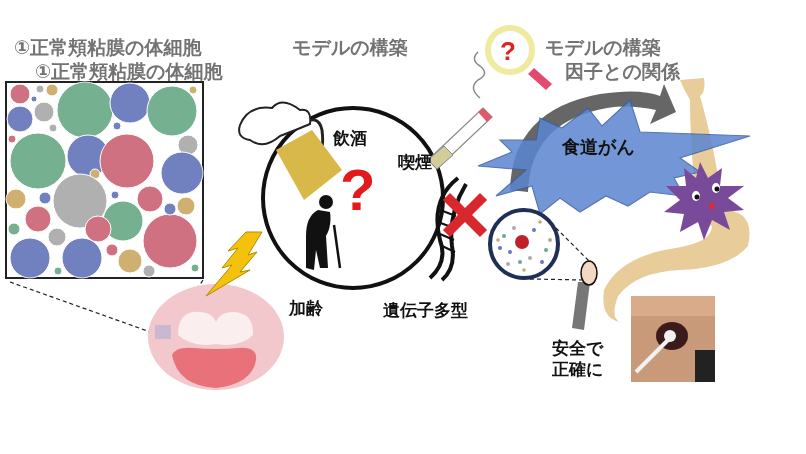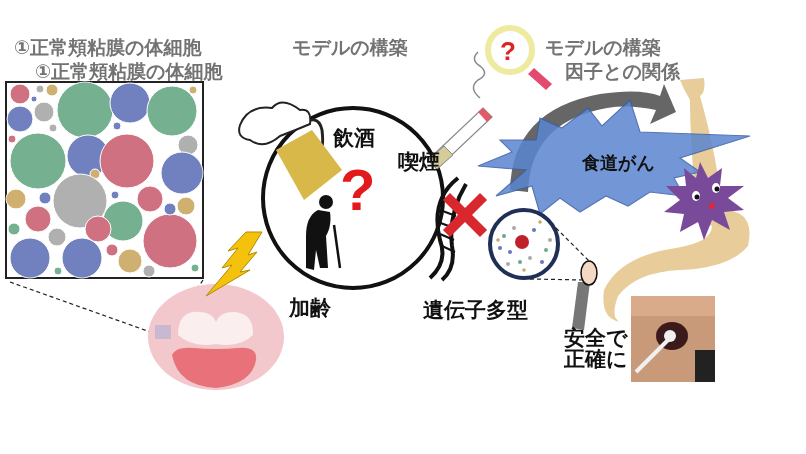--- a/index.html
+++ b/index.html
@@ -1,19 +1,19 @@
 <!DOCTYPE html>
 <html><head>
 <meta charset="utf-8">
 <style>
   html,body{margin:0;padding:0;background:#fff;}
   body{width:806px;height:454px;position:relative;overflow:hidden;font-family:"DejaVu Sans","Liberation Sans",sans-serif;}
   .abs{position:absolute;}
   .title{font-weight:bold;font-size:19px;color:#737373;line-height:24px;white-space:nowrap;margin-top:11px;}
-  .lbl{font-weight:bold;font-size:21px;color:#111;line-height:21px;white-space:nowrap;}
+  .lbl{font-weight:bold;font-size:17px;color:#111;line-height:21px;white-space:nowrap;}
   svg{position:absolute;left:0;top:0;}
 </style>
 </head>
 <body>
 
 <div class="abs title" style="left:14px;top:24px;">
   <div>①正常頬粘膜の体細胞</div>
   <div style="padding-left:21px">①正常頬粘膜の体細胞</div>
 </div>
 <div class="abs title" style="left:272px;top:24px;">
@@ -181,22 +181,22 @@
     <ellipse cx="672" cy="336" rx="16" ry="14" fill="#3a1a1a"></ellipse>
     <circle cx="670" cy="336" r="6" fill="#f0f0f0"></circle>
     <line x1="668" y1="340" x2="636" y2="372" stroke="#f0f0f0" stroke-width="4"></line>
     <rect x="695" y="350" width="20" height="32" fill="#222"></rect>
   </g>
 </svg>
 
 <div class="abs lbl" style="left:333px;top:128px;">飲酒</div>
 <div class="abs lbl" style="left:398px;top:152px;">喫煙</div>
 <div class="abs lbl" style="left:289px;top:298px;">加齢</div>
-<div class="abs lbl" style="left:383px;top:300px;margin-left:40px;">
+<div class="abs lbl" style="left:383px;top:300px;">
   <div>遺伝子多型</div>
 </div>
-<div class="abs lbl" style="left:582px;top:136px;font-size:18px;margin-top:16px;">
+<div class="abs lbl" style="left:562px;top:136px;font-size:18px;">
   <div>食道がん</div>
 </div>
-<div class="abs lbl" style="left:552px;top:328px;margin-left:12px;">
+<div class="abs lbl" style="left:552px;top:338px;">
   <div>安全で</div>
   <div>正確に</div>
 </div>
 
 </body></html>

